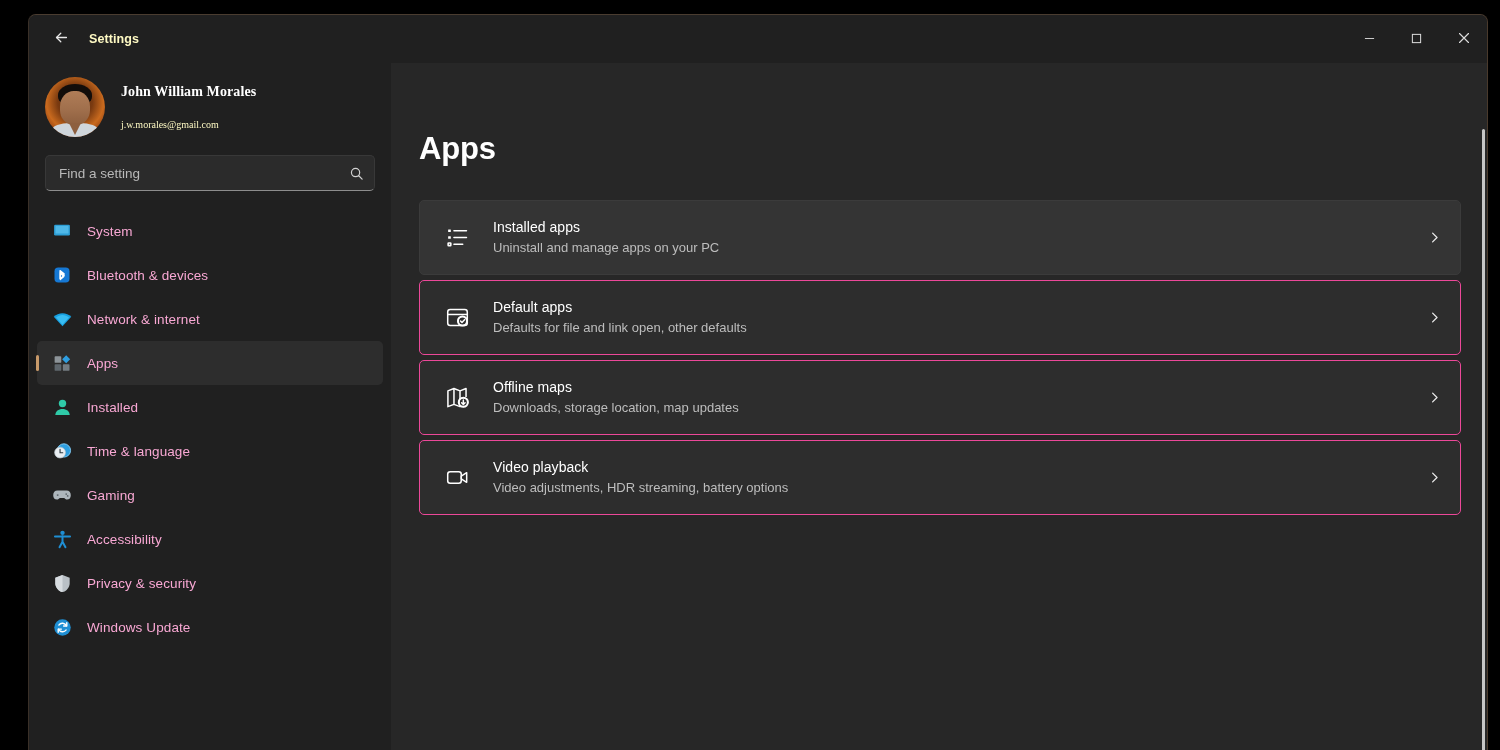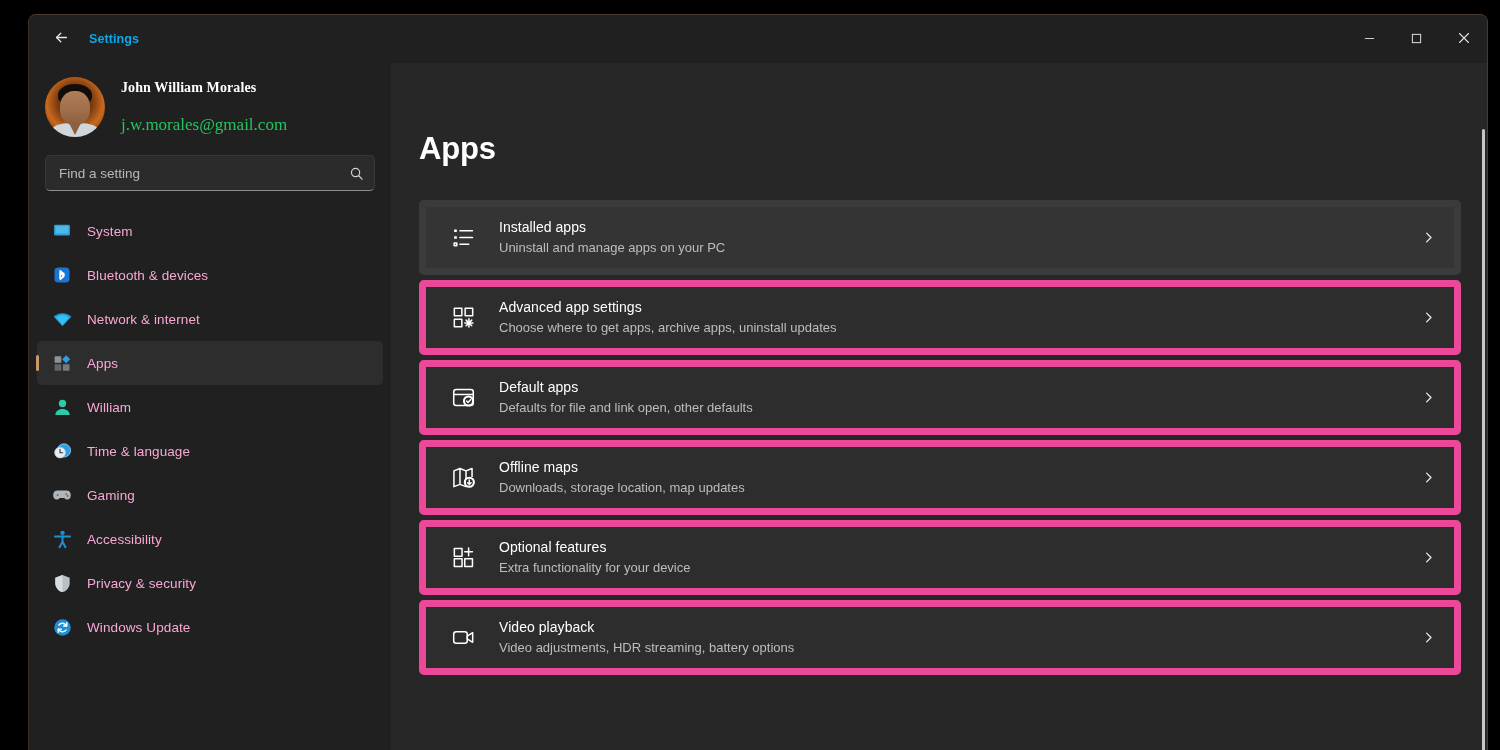--- a/index.html
+++ b/index.html
@@ -39,21 +39,21 @@
     width:36px; height:32px;
     margin-left:14px;
     display:flex; align-items:center; justify-content:center;
     border-radius:5px;
     color:#e8e8e8;
   }
   .app-title {
     margin-left:10px;
     font-size:12.5px;
     font-weight:600;
-    color:#0ea5e9;
+    color:#fef9c3;
     letter-spacing:.1px;
   }
   .wincontrols {
     margin-left:auto;
     display:flex;
     height:48px;
   }
   .wc {
     width:47px; height:48px;
     display:flex; align-items:center; justify-content:center;
@@ -121,22 +121,22 @@
     clip-path:polygon(50% 100%,0 0,100% 0);
   }
   .profile-text { margin-left:16px; line-height:1.25;font-family:Liberation Serif, serif; }
   .profile-name {
     font-size:14px;
     font-weight:700;
     color:#ffffff;
     letter-spacing:.1px;
   }
   .profile-mail {
-    font-size:17px;
-    color:#22c55e;
+    font-size:10px;
+    color:#fef9c3;
     margin-top:18px;
   }
 
   .search-wrap { padding:18px 16px 0 16px; }
   .searchbox {
     height:36px;
     background:#2b2b2b;
     border:1px solid #383838;
     border-bottom:1px solid #8d8d8d;
     border-radius:5px;
@@ -203,21 +203,21 @@
     padding:68px 0 0 0;
     letter-spacing:-.2px;
   }
   .cards {
     margin-top:33px;
     padding-right:26px;
   }
   .card {
     height:75px;
     background:#2d2d2d;
-    border:7px solid #ec4899;
+    border:1px solid #ec4899;
     border-radius:5px;
     margin-bottom:5px;
     display:flex;
     align-items:center;
     padding:0 18px 0 18px;
   }
   .card.hover { background:#343434; border-color:#3b3b3b; }
   .card-ico {
     width:38px; flex:0 0 38px;
     display:flex; align-items:center; justify-content:center;
@@ -362,21 +362,21 @@
           <span class="nav-label">Apps</span>
         </div>
 
         <div class="navitem">
           <span class="nav-ico">
             <svg width="21" height="21" viewBox="0 0 24 24">
               <circle cx="12" cy="7.4" r="4.2" fill="#2fcaa8"></circle>
               <path d="M3.8 20.6c0-4.3 3.7-6.9 8.2-6.9s8.2 2.6 8.2 6.9H3.8z" fill="#2fcaa8"></path>
             </svg>
           </span>
-          <span class="nav-label">William</span>
+          <span class="nav-label">Installed</span>
         </div>
 
         <div class="navitem">
           <span class="nav-ico">
             <svg width="21" height="21" viewBox="0 0 24 24">
               <circle cx="13.6" cy="10.8" r="7.6" fill="#2f9fe0"></circle>
               <circle cx="13.6" cy="10.8" r="7.6" fill="none" stroke="#7fc9f2" stroke-width="1.1"></circle>
               <circle cx="9.2" cy="13.2" r="6.2" fill="#e9eef2"></circle>
               <circle cx="9.2" cy="13.2" r="6.2" fill="none" stroke="#b9c4cc" stroke-width=".8"></circle>
               <path d="M9.2 9.6v3.8h3.1" fill="none" stroke="#2c3940" stroke-width="1.3" stroke-linecap="round"></path>
@@ -450,38 +450,20 @@
             <div class="card-title">Installed apps</div>
             <div class="card-sub">Uninstall and manage apps on your PC</div>
           </div>
           <span class="chev">
             <svg width="15" height="15" viewBox="0 0 24 24" fill="none" stroke="currentColor" stroke-width="2.1" stroke-linecap="round" stroke-linejoin="round">
                 <path d="M9 5l7 7-7 7"></path>
               </svg>
           </span>
         </div>
 
-        <div class="card">
-          <span class="card-ico">
-            <svg width="25" height="25" viewBox="0 0 24 24" fill="none" stroke="currentColor" stroke-width="1.45" stroke-linejoin="round">
-              <path d="M3.2 3.2h7.2v7.2H3.2zM13.6 3.2h7.2v7.2h-7.2zM3.2 13.6h7.2v7.2H3.2z"></path>
-              <circle cx="17.2" cy="17.2" r="2.5" fill="currentColor" stroke="none"></circle>
-              <path d="M17.2 13.3v1M17.2 20.1v1M13.3 17.2h1M20.1 17.2h1M14.5 14.5l.7.7M19.2 19.2l.7.7M19.9 14.5l-.7.7M15.2 19.2l-.7.7" stroke-width="1.5" stroke-linecap="round"></path>
-            </svg>
-          </span>
-          <div class="card-text">
-            <div class="card-title">Advanced app settings</div>
-            <div class="card-sub">Choose where to get apps, archive apps, uninstall updates</div>
-          </div>
-          <span class="chev">
-            <svg width="15" height="15" viewBox="0 0 24 24" fill="none" stroke="currentColor" stroke-width="2.1" stroke-linecap="round" stroke-linejoin="round">
-                <path d="M9 5l7 7-7 7"></path>
-              </svg>
-          </span>
-        </div>
 
         <div class="card">
           <span class="card-ico">
             <svg width="25" height="25" viewBox="0 0 24 24" fill="none" stroke="currentColor" stroke-width="1.45" stroke-linejoin="round">
               <rect x="2.6" y="4.4" width="18.8" height="15.2" rx="2.4"></rect>
               <path d="M2.6 9.1h18.8"></path>
               <circle cx="16.8" cy="15.4" r="4.6" fill="#2d2d2d"></circle>
               <circle cx="16.8" cy="15.4" r="4.1" stroke-width="1.45"></circle>
               <path d="M14.9 15.4l1.4 1.4 2.5-2.7" stroke-width="1.5" stroke-linecap="round"></path>
             </svg>
@@ -512,37 +494,20 @@
             <div class="card-title">Offline maps</div>
             <div class="card-sub">Downloads, storage location, map updates</div>
           </div>
           <span class="chev">
             <svg width="15" height="15" viewBox="0 0 24 24" fill="none" stroke="currentColor" stroke-width="2.1" stroke-linecap="round" stroke-linejoin="round">
                 <path d="M9 5l7 7-7 7"></path>
               </svg>
           </span>
         </div>
 
-        <div class="card">
-          <span class="card-ico">
-            <svg width="25" height="25" viewBox="0 0 24 24" fill="none" stroke="currentColor" stroke-width="1.45" stroke-linejoin="round">
-              <path d="M3.2 3.4h7.4v7.4H3.2zM3.2 13.2h7.4v7.4H3.2zM13.2 13.2h7.4v7.4h-7.4z"></path>
-              <path d="M16.9 2.8v7.4M13.2 6.5h7.4" stroke-linecap="round"></path>
-            </svg>
-          </span>
-          <div class="card-text">
-            <div class="card-title">Optional features</div>
-            <div class="card-sub">Extra functionality for your device</div>
-          </div>
-          <span class="chev">
-            <svg width="15" height="15" viewBox="0 0 24 24" fill="none" stroke="currentColor" stroke-width="2.1" stroke-linecap="round" stroke-linejoin="round">
-                <path d="M9 5l7 7-7 7"></path>
-              </svg>
-          </span>
-        </div>
 
 
         <div class="card">
           <span class="card-ico">
             <svg width="25" height="25" viewBox="0 0 24 24" fill="none" stroke="currentColor" stroke-width="1.45" stroke-linejoin="round">
               <rect x="2.6" y="6.4" width="13" height="11.2" rx="2.4"></rect>
               <path d="M15.6 10.6l5.2-3.2v9.2l-5.2-3.2v-2.8z" stroke-linecap="round"></path>
             </svg>
           </span>
           <div class="card-text">

